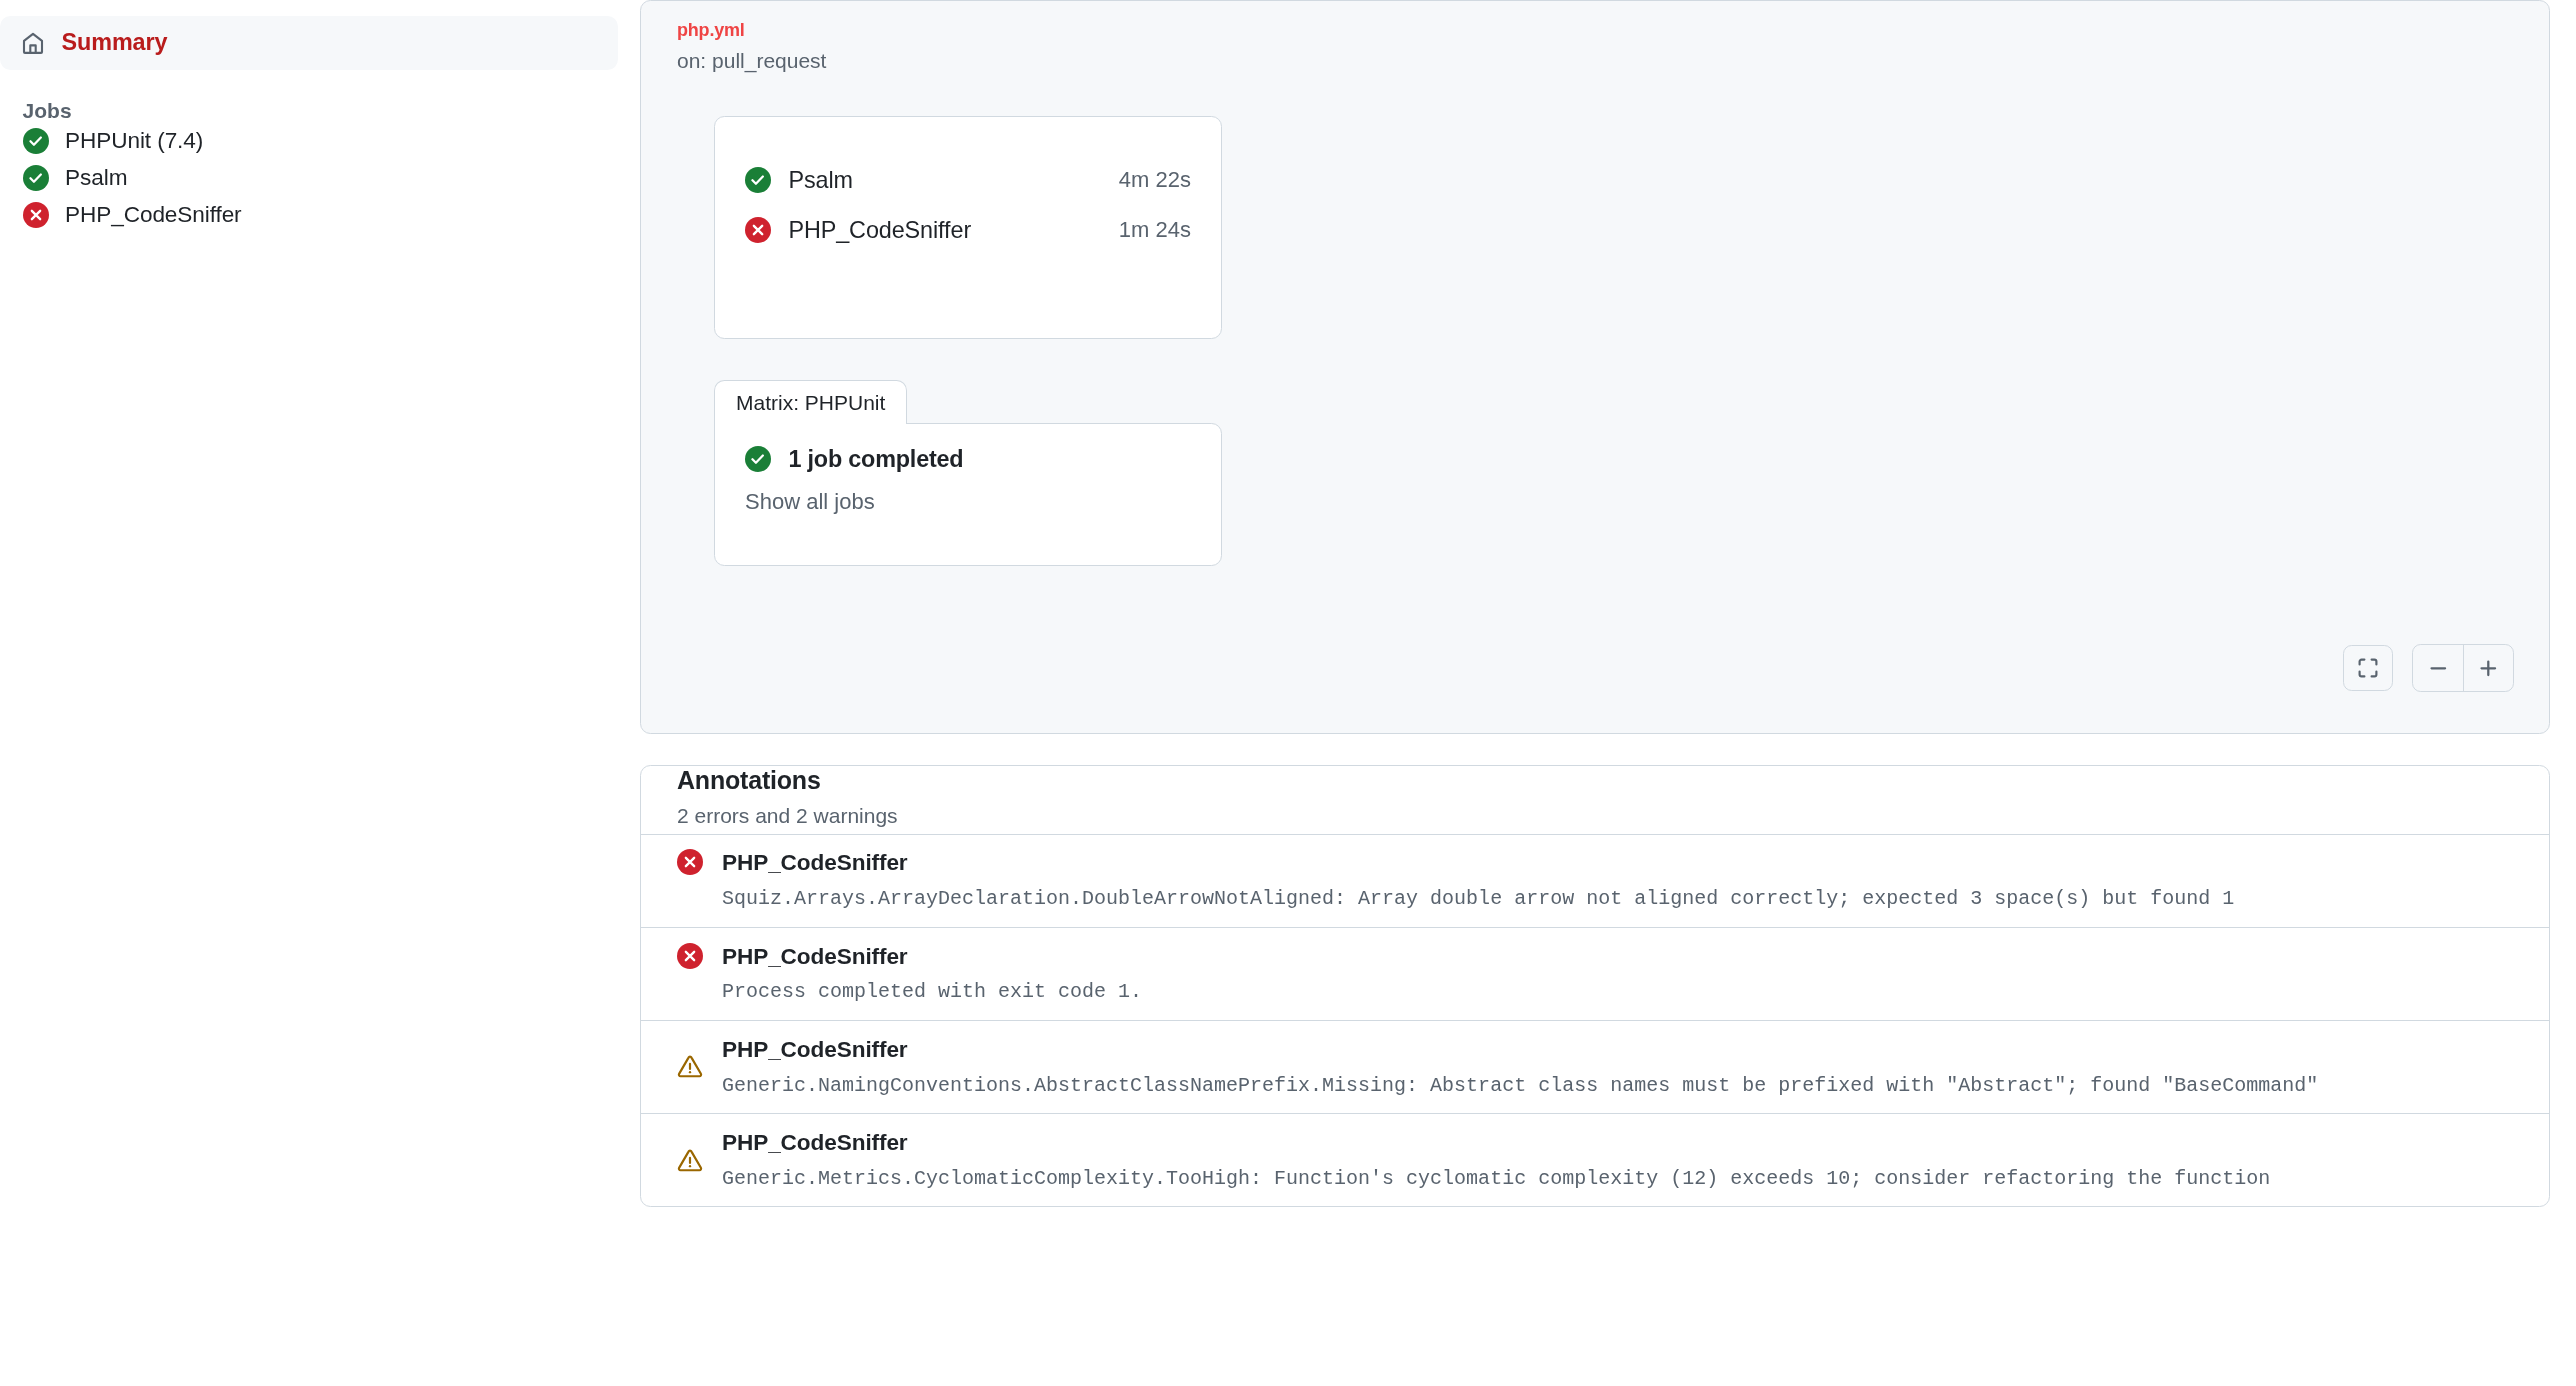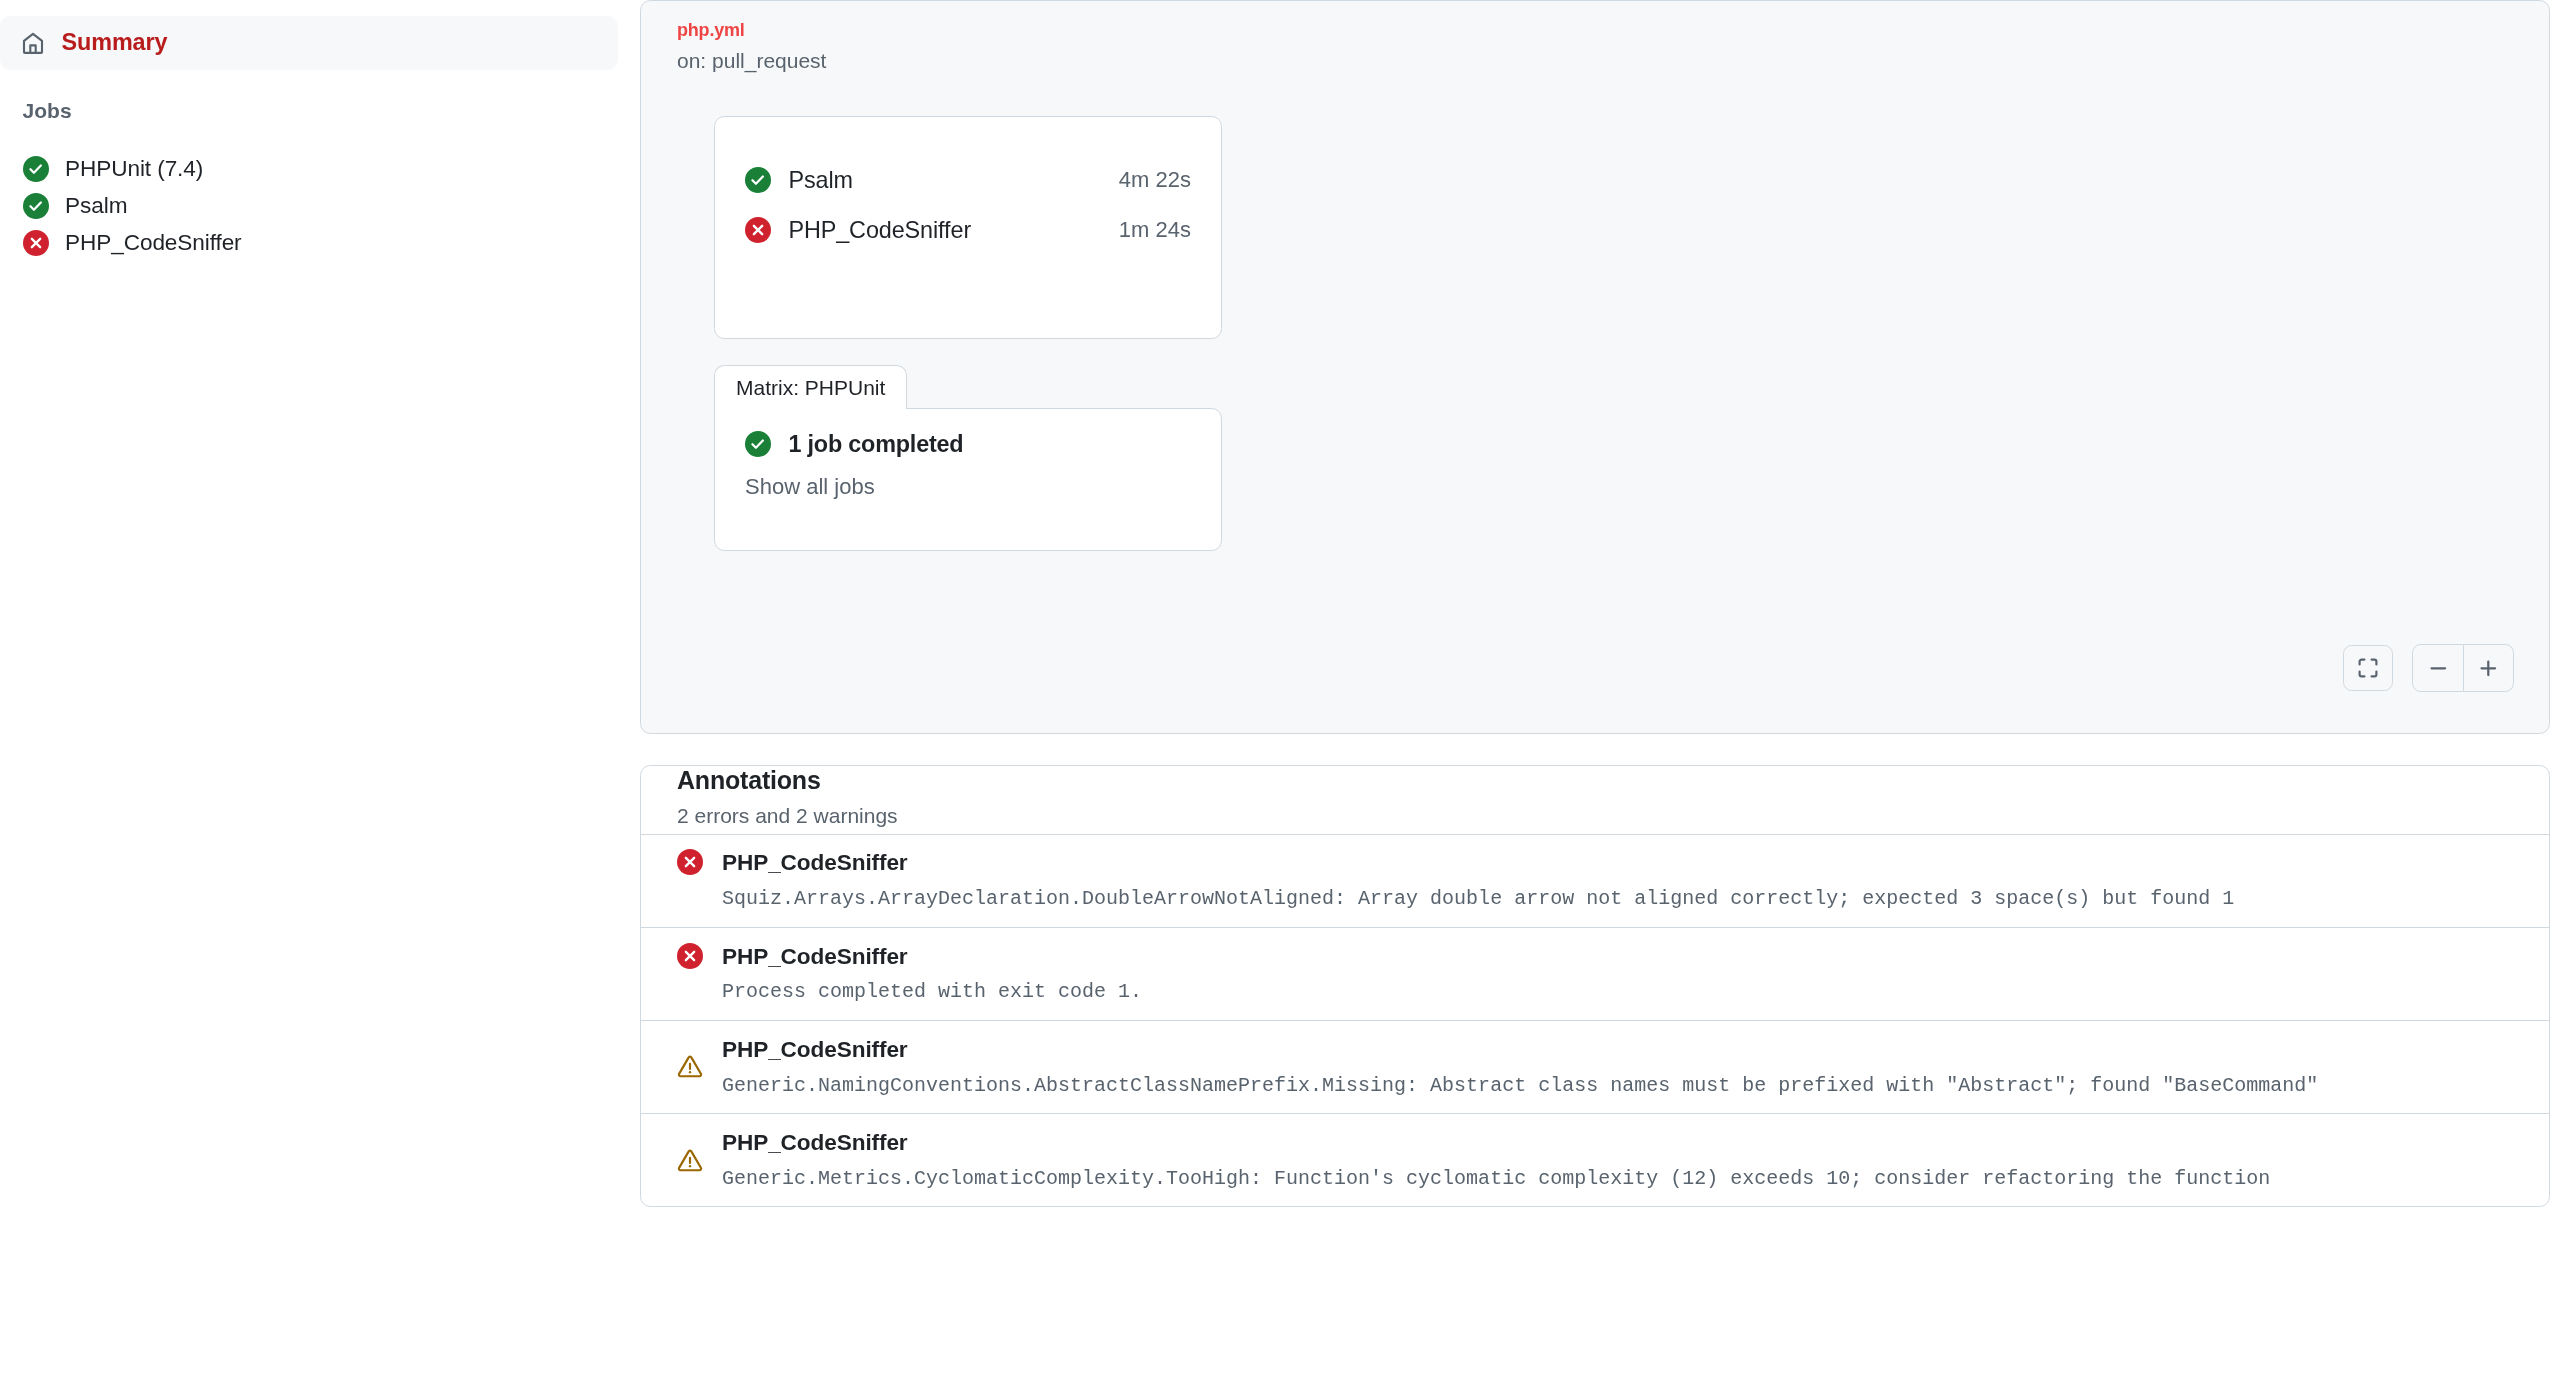--- a/index.html
+++ b/index.html
@@ -43,21 +43,20 @@
     font-weight: 700;
     color: #b91c1c;
     letter-spacing: -0.1px;
   }
 
   .jobs-heading {
     font-size: 21px;
     font-weight: 700;
     color: #59636e;
     padding-left: 22.6px;
-    margin-bottom: 28px;
   }
 
   .job-list { list-style: none; }
   .job-item {
     display: flex;
     align-items: center;
     gap: 16.5px;
     height: 36px;
     padding-left: 22.6px;
     margin-bottom: 0.9px;
@@ -140,21 +139,21 @@
   .job-row .dur {
     margin-left: auto;
     font-size: 22px;
     color: #59636e;
   }
 
   
   .matrix-wrap {
     position: absolute;
     left: 37px;
-    top: 249px;
+    top: 264px;
     width: 508px;
   }
   .matrix-tab {
     display: inline-block;
     background: #ffffff;
     border: 0.9px solid #d1d9e0;
     border-bottom: none;
     border-radius: 10.4px 10.4px 0 0;
     padding: 9.6px 21px 8.7px 21px;
     font-size: 21px;

